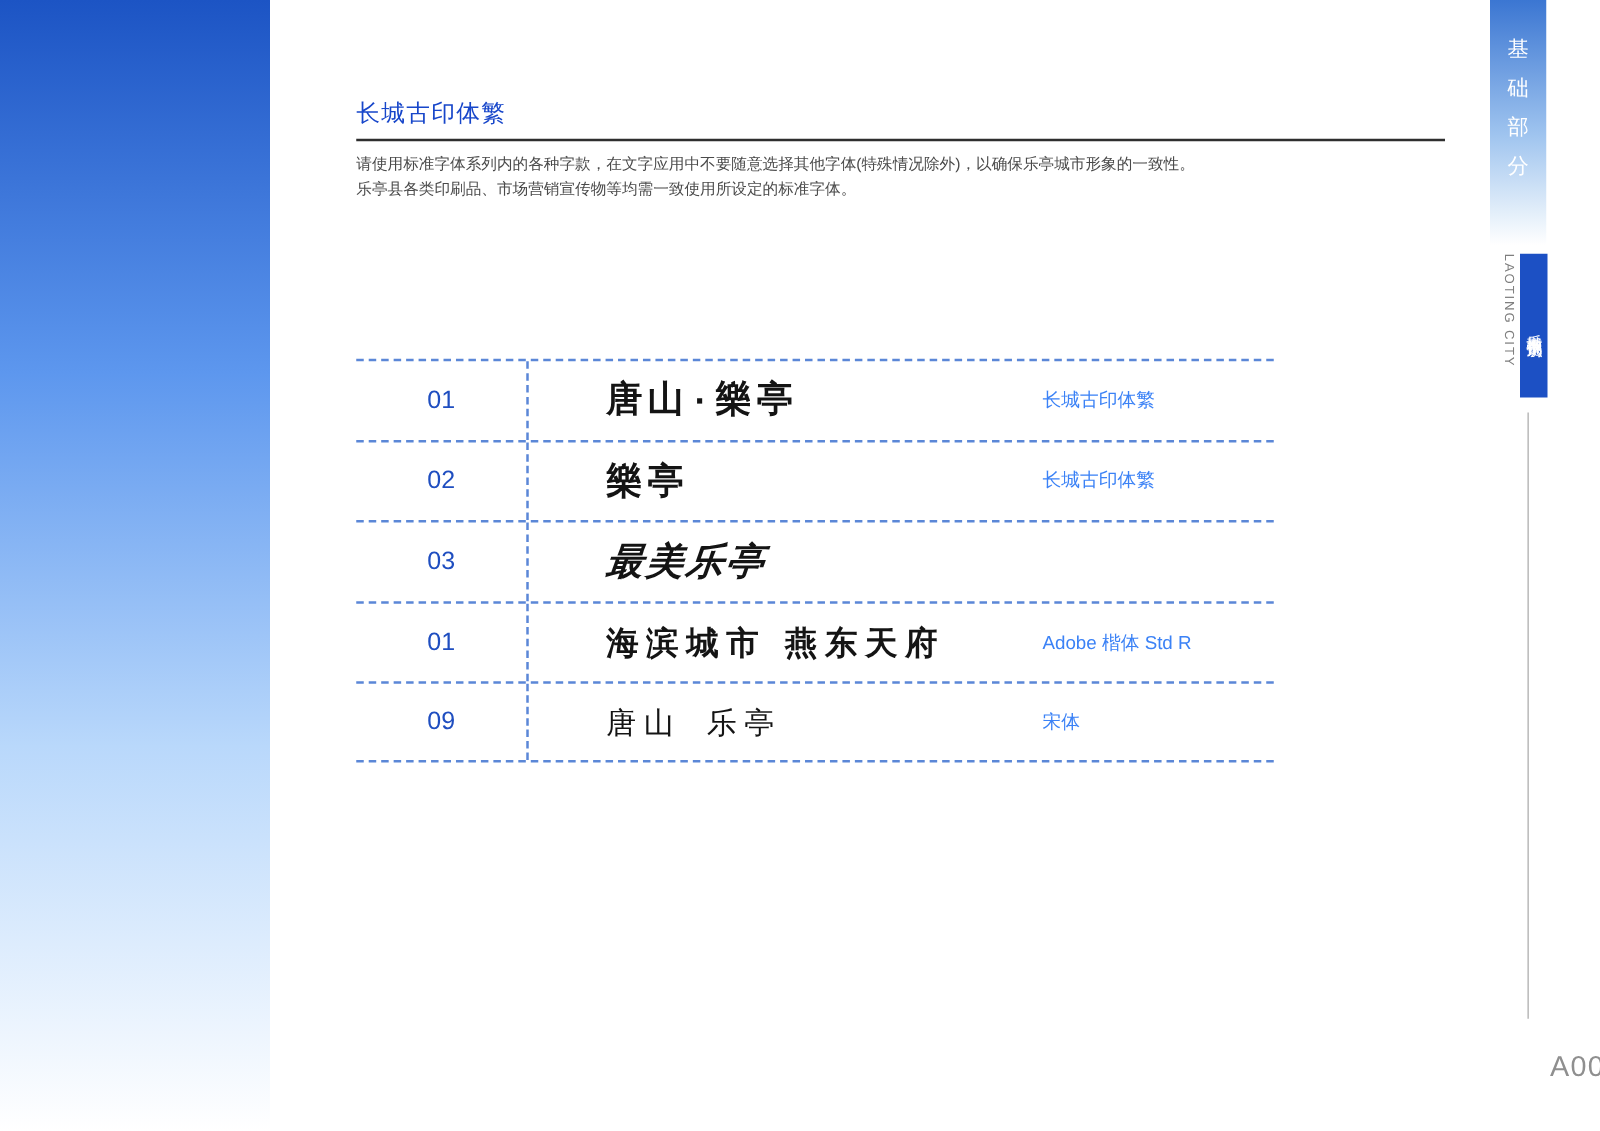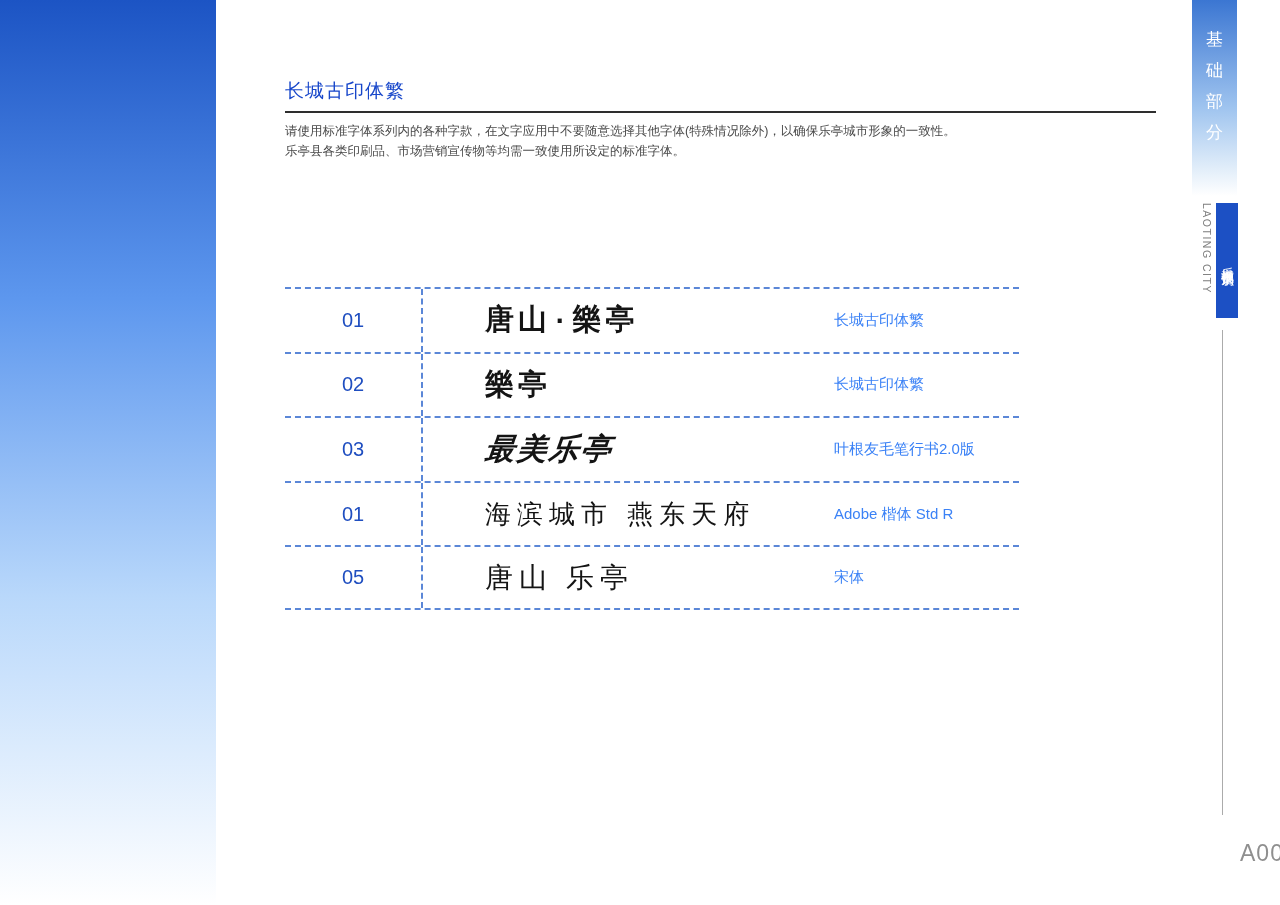--- a/index.html
+++ b/index.html
@@ -42,22 +42,22 @@
     box-sizing:border-box;width:411px;padding-left:62px;
     display:flex;align-items:center;color:#141414;
   }
   .cell-name{
     flex:1;display:flex;align-items:center;
     font-size:15px;color:#3b82f6;
   }
   
   .style-guyin{font-family:Liberation Mono, monospace;font-size:29px;font-weight:600;letter-spacing:4px;}
   .style-brush{font-family:"DejaVu Serif", serif;font-size:30px;font-weight:700;font-style:italic;transform:skewX(-6deg);letter-spacing:2px;}
-  .style-kai{font-family:"DejaVu Serif", serif;font-size:26px;letter-spacing:6px;}
-  .style-song{font-family:Liberation Serif, serif;font-size:28px;letter-spacing:6px;}
+  .style-kai{font-family:"DejaVu Serif", serif;font-size:26px;letter-spacing:6px;font-weight:bold;}
+  .style-song{font-family:Liberation Mono, monospace;font-size:24px;letter-spacing:6px;}
   
   .right-bar{
     position:absolute;left:1192px;top:0;width:45px;height:196px;
     background:linear-gradient(180deg,#3B76D2 0%,#9FC4EF 55%,#DFECF9 85%,#FFFFFF 100%);
     display:flex;flex-direction:column;align-items:center;
     padding-top:31px;box-sizing:border-box;
   }
   .right-bar .ch{
     color:#ffffff;font-size:17px;line-height:17px;margin-bottom:14px;
   }
@@ -102,29 +102,28 @@
       <div class="cell-name">长城古印体繁</div>
     </div>
     <div class="trow">
       <div class="cell-num">02</div>
       <div class="cell-sample style-guyin">樂亭</div>
       <div class="cell-name">长城古印体繁</div>
     </div>
     <div class="trow">
       <div class="cell-num">03</div>
       <div class="cell-sample style-brush">最美乐亭</div>
-      <div class="cell-name">叶根友毛笔行书2.0版</div>
     </div>
     <div class="trow">
       <div class="cell-num">01</div>
       <div class="cell-sample style-kai">海滨城市 燕东天府</div>
       <div class="cell-name">Adobe 楷体 Std R</div>
     </div>
     <div class="trow">
-      <div class="cell-num">05</div>
+      <div class="cell-num">09</div>
       <div class="cell-sample style-song">唐山 乐亭</div>
       <div class="cell-name">宋体</div>
     </div>
   </div>
 
 <div class="right-bar">
   <span class="ch">基</span>
   <span class="ch">础</span>
   <span class="ch">部</span>
   <span class="ch">分</span>

